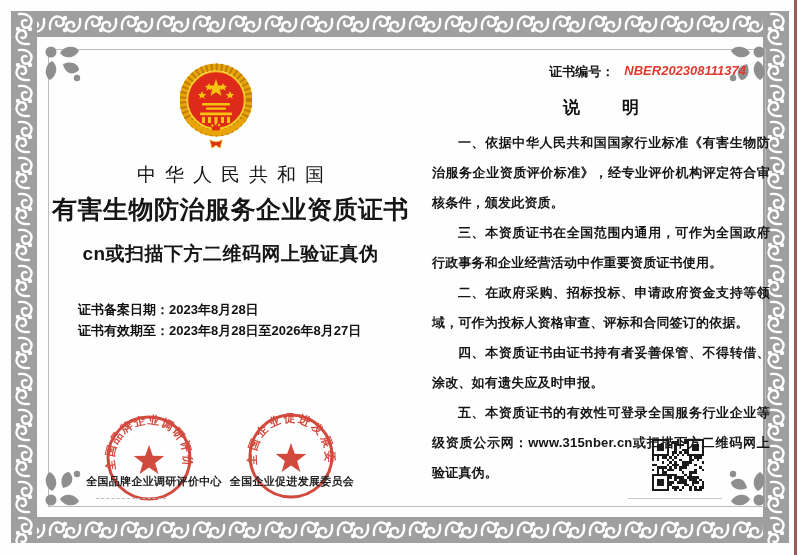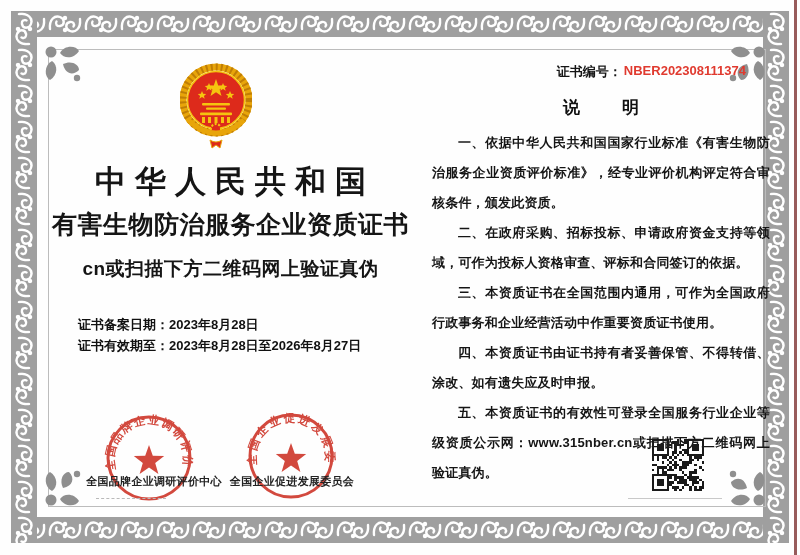--- a/index.html
+++ b/index.html
@@ -18,42 +18,42 @@
   .flourish{position:absolute;width:40px;height:40px;}
   .fl-tl{left:44px;top:45px;}
   .fl-tr{left:726px;top:45px;}
   .fl-br{left:726px;top:467px;}
   .fl-bl{left:44px;top:467px;}
   .maroon-edge{position:absolute;left:794px;top:0;width:3px;height:555px;background:#975b5b;}
 
   
   .emblem{position:absolute;left:180px;top:60px;width:72px;height:90px;}
   .left-col{position:absolute;left:52px;top:163px;width:357px;text-align:center;}
-  .title1{font-size:31px;font-weight:bold;letter-spacing:9px;margin-left:9px;line-height:1.25;}
+  .title1{font-size:19px;font-weight:normal;letter-spacing:9px;margin-left:9px;line-height:1.25;}
   .title2{font-size:25px;font-weight:bold;letter-spacing:0.5px;margin-top:7px;line-height:1.2;}
   .declaration{font-size:15px;letter-spacing:7px;margin-left:7px;margin-top:16px;color:#222;}
   .company{font-size:19px;font-weight:bold;letter-spacing:0.5px;margin-top:17px;}
   .grade{font-family:"Liberation Serif","DejaVu Serif",serif;font-size:32px;font-weight:bold;
     color:var(--grade-red,#e60012);letter-spacing:3px;margin-top:13px;}
   .dates{margin-top:32px;text-align:left;padding-left:26px;font-size:13px;font-weight:bold;
     line-height:21px;color:#111;}
   .seal{position:absolute;opacity:0.92;}
   .seal-left{left:104px;top:413px;}
   .seal-right{left:246px;top:411px;}
   .seal-label{position:absolute;top:474px;font-size:11px;font-weight:bold;color:#222;
     text-align:center;letter-spacing:0.3px;}
   .seal-label-left{left:78px;width:152px;}
   .seal-label-right{left:222px;width:140px;}
   .sig-line-left{position:absolute;left:96px;top:498px;width:70px;border-top:1px dashed #b9b9b9;}
 
   
   .right-col{position:absolute;left:432px;top:63px;width:338px;}
   .cert-no{display:flex;justify-content:flex-end;padding-right:24px;font-size:13px;
     font-weight:bold;white-space:nowrap;}
-  .cert-no .val{color:var(--accent-red,#e03a2f);margin-left:2px;}
+  .cert-no .val{color:var(--accent-red,#e03a2f);margin-left:10px;font-style:italic;}
   .notes-heading{display:flex;justify-content:center;gap:42px;margin-top:15px;
     font-size:17px;font-weight:bold;color:#111;}
   .notes{margin-top:9px;}
   .notes p{margin:0;font-size:13px;font-weight:bold;line-height:30px;
     text-align:justify;text-indent:2em;color:#151515;letter-spacing:0.2px;}
   .qr{position:absolute;left:652px;top:438px;width:52px;height:54px;}
   .qr-line{position:absolute;left:628px;top:498px;width:94px;height:0;border-top:1px solid #c9c9c9;}
 </style>
 </head>
 <body>
@@ -181,22 +181,22 @@
     <div class="cert-no">
       <span>证书编号：</span>
         <span class="val">NBER202308111374</span>
     </div>
     <div class="notes-heading">
       <span>说</span>
       <span>明</span>
     </div>
     <div class="notes">
       <p>一、依据中华人民共和国国家行业标准《有害生物防治服务企业资质评价标准》，经专业评价机构评定符合审核条件，颁发此资质。</p>
+      <p>三、本资质证书在全国范围内通用，可作为全国政府行政事务和企业经营活动中作重要资质证书使用。</p>
       <p>二、在政府采购、招标投标、申请政府资金支持等领域，可作为投标人资格审查、评标和合同签订的依据。</p>
-      <p>三、本资质证书在全国范围内通用，可作为全国政府行政事务和企业经营活动中作重要资质证书使用。</p>
       <p>四、本资质证书由证书持有者妥善保管、不得转借、涂改、如有遗失应及时申报。</p>
       <p>五、本资质证书的有效性可登录全国服务行业企业等级资质公示网：www.315nber.cn或扫描下方二维码网上验证真伪。</p>
     </div>
   </div>
 
   <svg class="qr" id="qr-svg" viewBox="0 0 21 21" shape-rendering="crispEdges">
       <rect x="0" y="0" width="1" height="1" fill="#1a1a1a"></rect>
       <rect x="1" y="0" width="1" height="1" fill="#1a1a1a"></rect>
       <rect x="2" y="0" width="1" height="1" fill="#1a1a1a"></rect>
       <rect x="3" y="0" width="1" height="1" fill="#1a1a1a"></rect>

